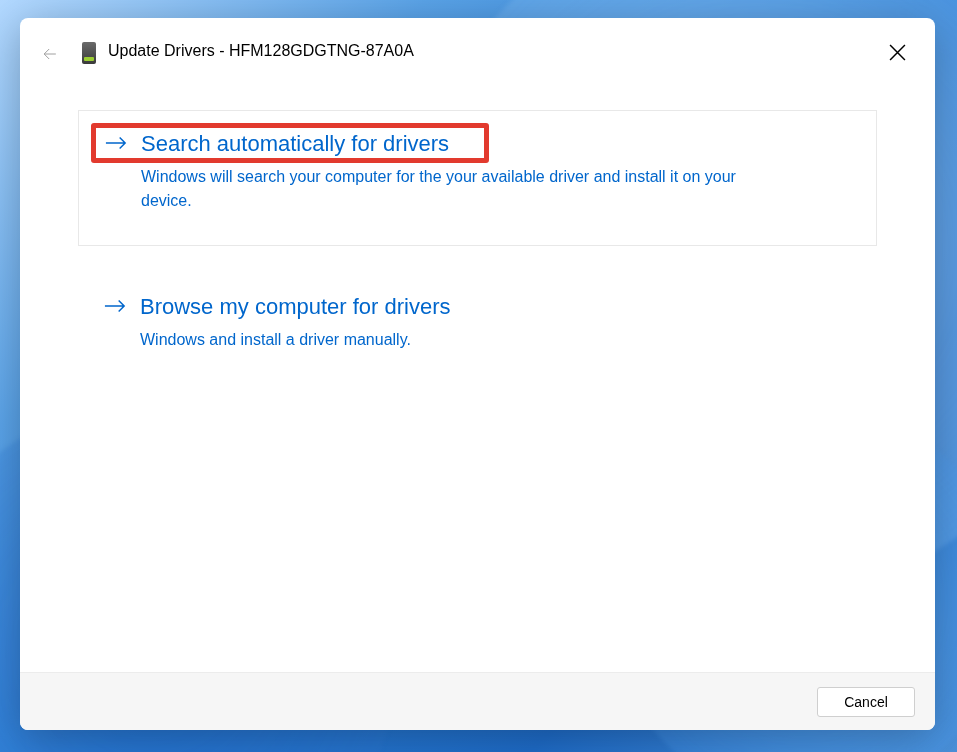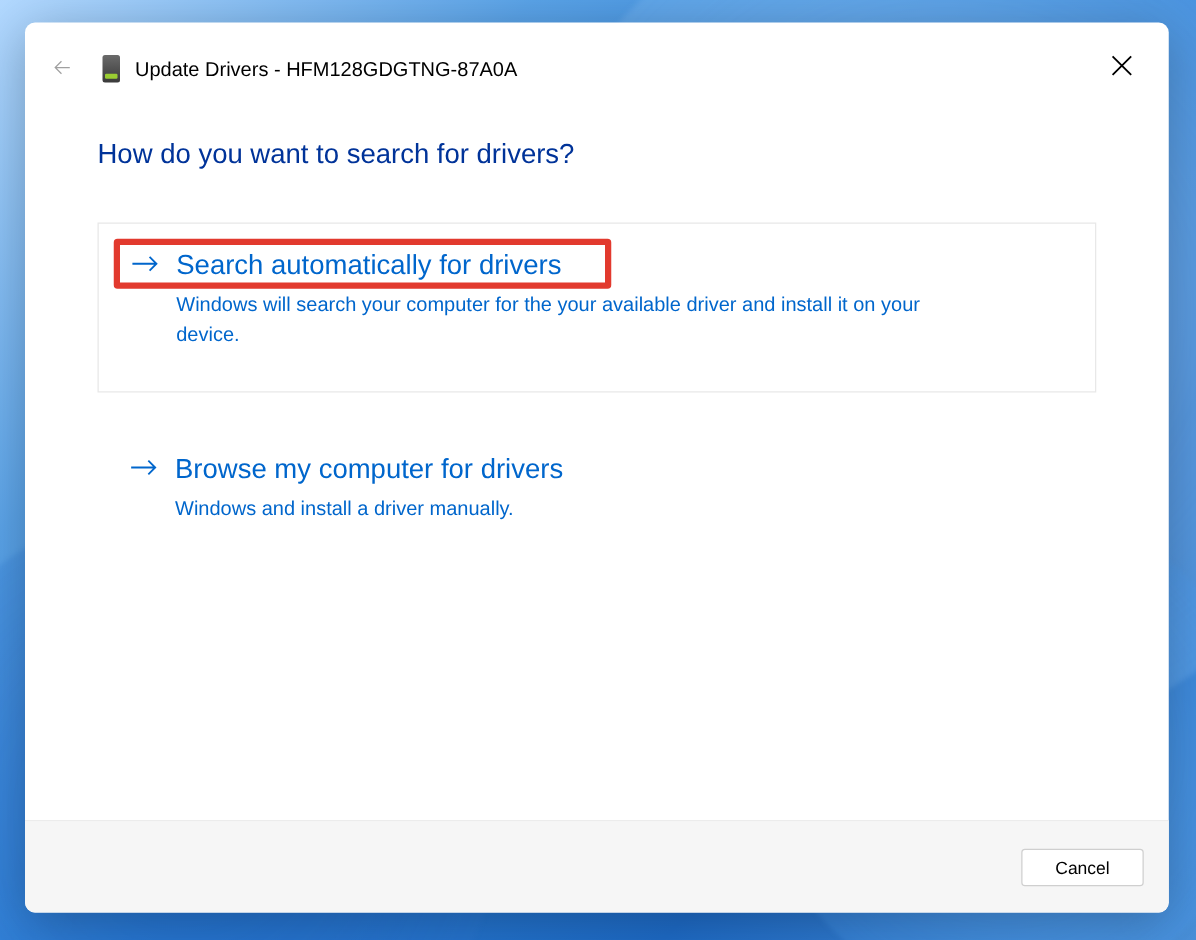--- a/index.html
+++ b/index.html
@@ -46,21 +46,21 @@
       cursor: pointer;
       display: flex;
       align-items: center;
       justify-content: center;
       color: #000;
     }
     .close-btn svg { width: 17px; height: 17px; }
 
     .header-row {
       display: flex;
-      align-items: flex-end;
+      align-items: flex-start;
       padding: 16px 24px 0 18px;
       margin-top: 8px;
     }
     .back-arrow {
       width: 24px;
       height: 24px;
       display: flex;
       align-items: center;
       justify-content: center;
       color: #a0a0a0;
@@ -144,21 +144,21 @@
     }
     .option-desc {
       font-size: 16px;
       color: #0066cc;
       margin-left: 36px;
       line-height: 1.5;
       max-width: 640px;
     }
 
     .footer-bar {
-      height: 74px;
+      height: 58px;
       background: #f6f6f6;
       border-top: 1px solid #ececec;
       display: flex;
       align-items: center;
       justify-content: flex-end;
       padding: 0 20px;
       border-radius: 0 0 8px 8px;
     }
     .cancel-btn {
       width: 98px;
@@ -191,21 +191,20 @@
     <div class="back-arrow">
       <svg viewBox="0 0 24 24" width="20" height="20">
           <path d="M19 12 H5 M11 6 L5 12 L11 18" stroke="currentColor" stroke-width="1.2" fill="none"></path>
         </svg>
     </div>
     <div class="drive-icon"></div>
     <div class="dialog-title">Update Drivers - HFM128GDGTNG-87A0A</div>
   </div>
 
   <div class="content-area">
-    <h1 class="main-heading">How do you want to search for drivers?</h1>
 
     <div class="option-card">
       <div class="option-title-row">
         <div class="highlight-box"></div>
         <span class="option-arrow">
           <svg viewBox="0 0 24 14">
               <path d="M1 7 H22 M16 1 L22 7 L16 13" stroke="currentColor" stroke-width="1.6" fill="none"></path>
             </svg>
         </span>
         <span class="option-title">Search automatically for drivers</span>

